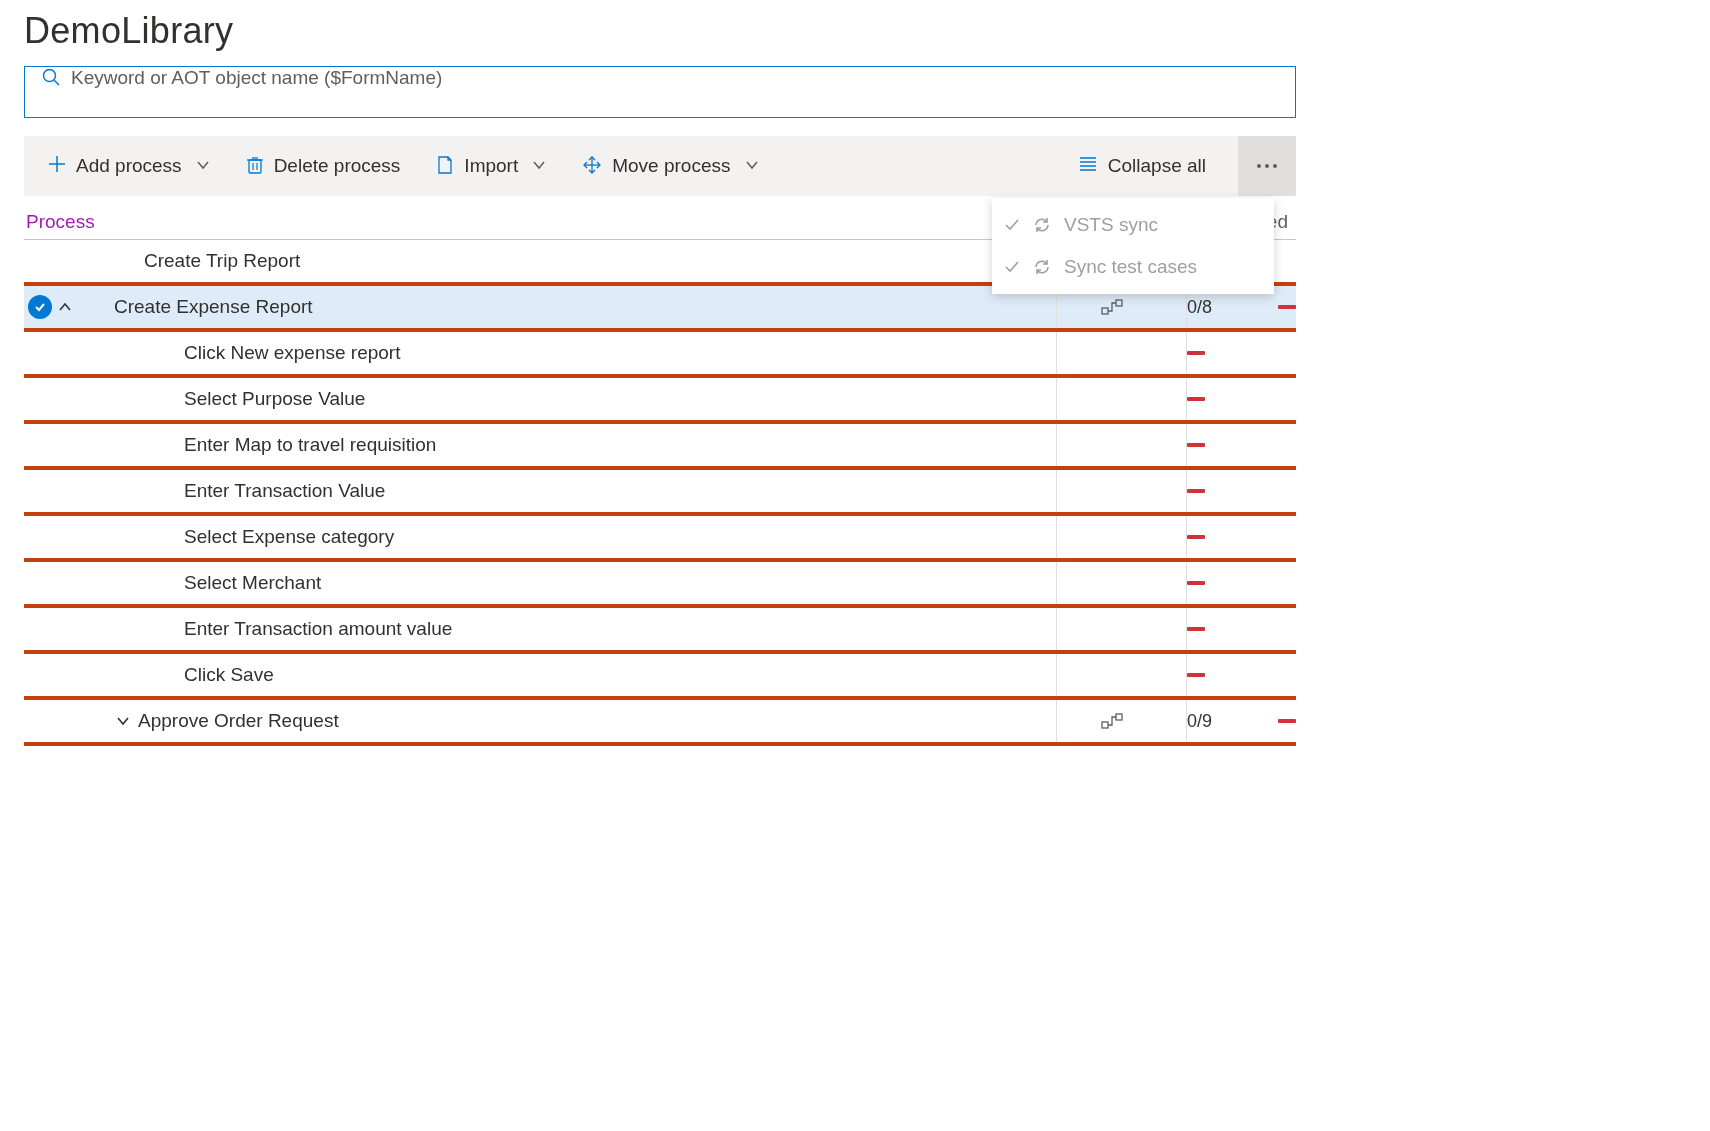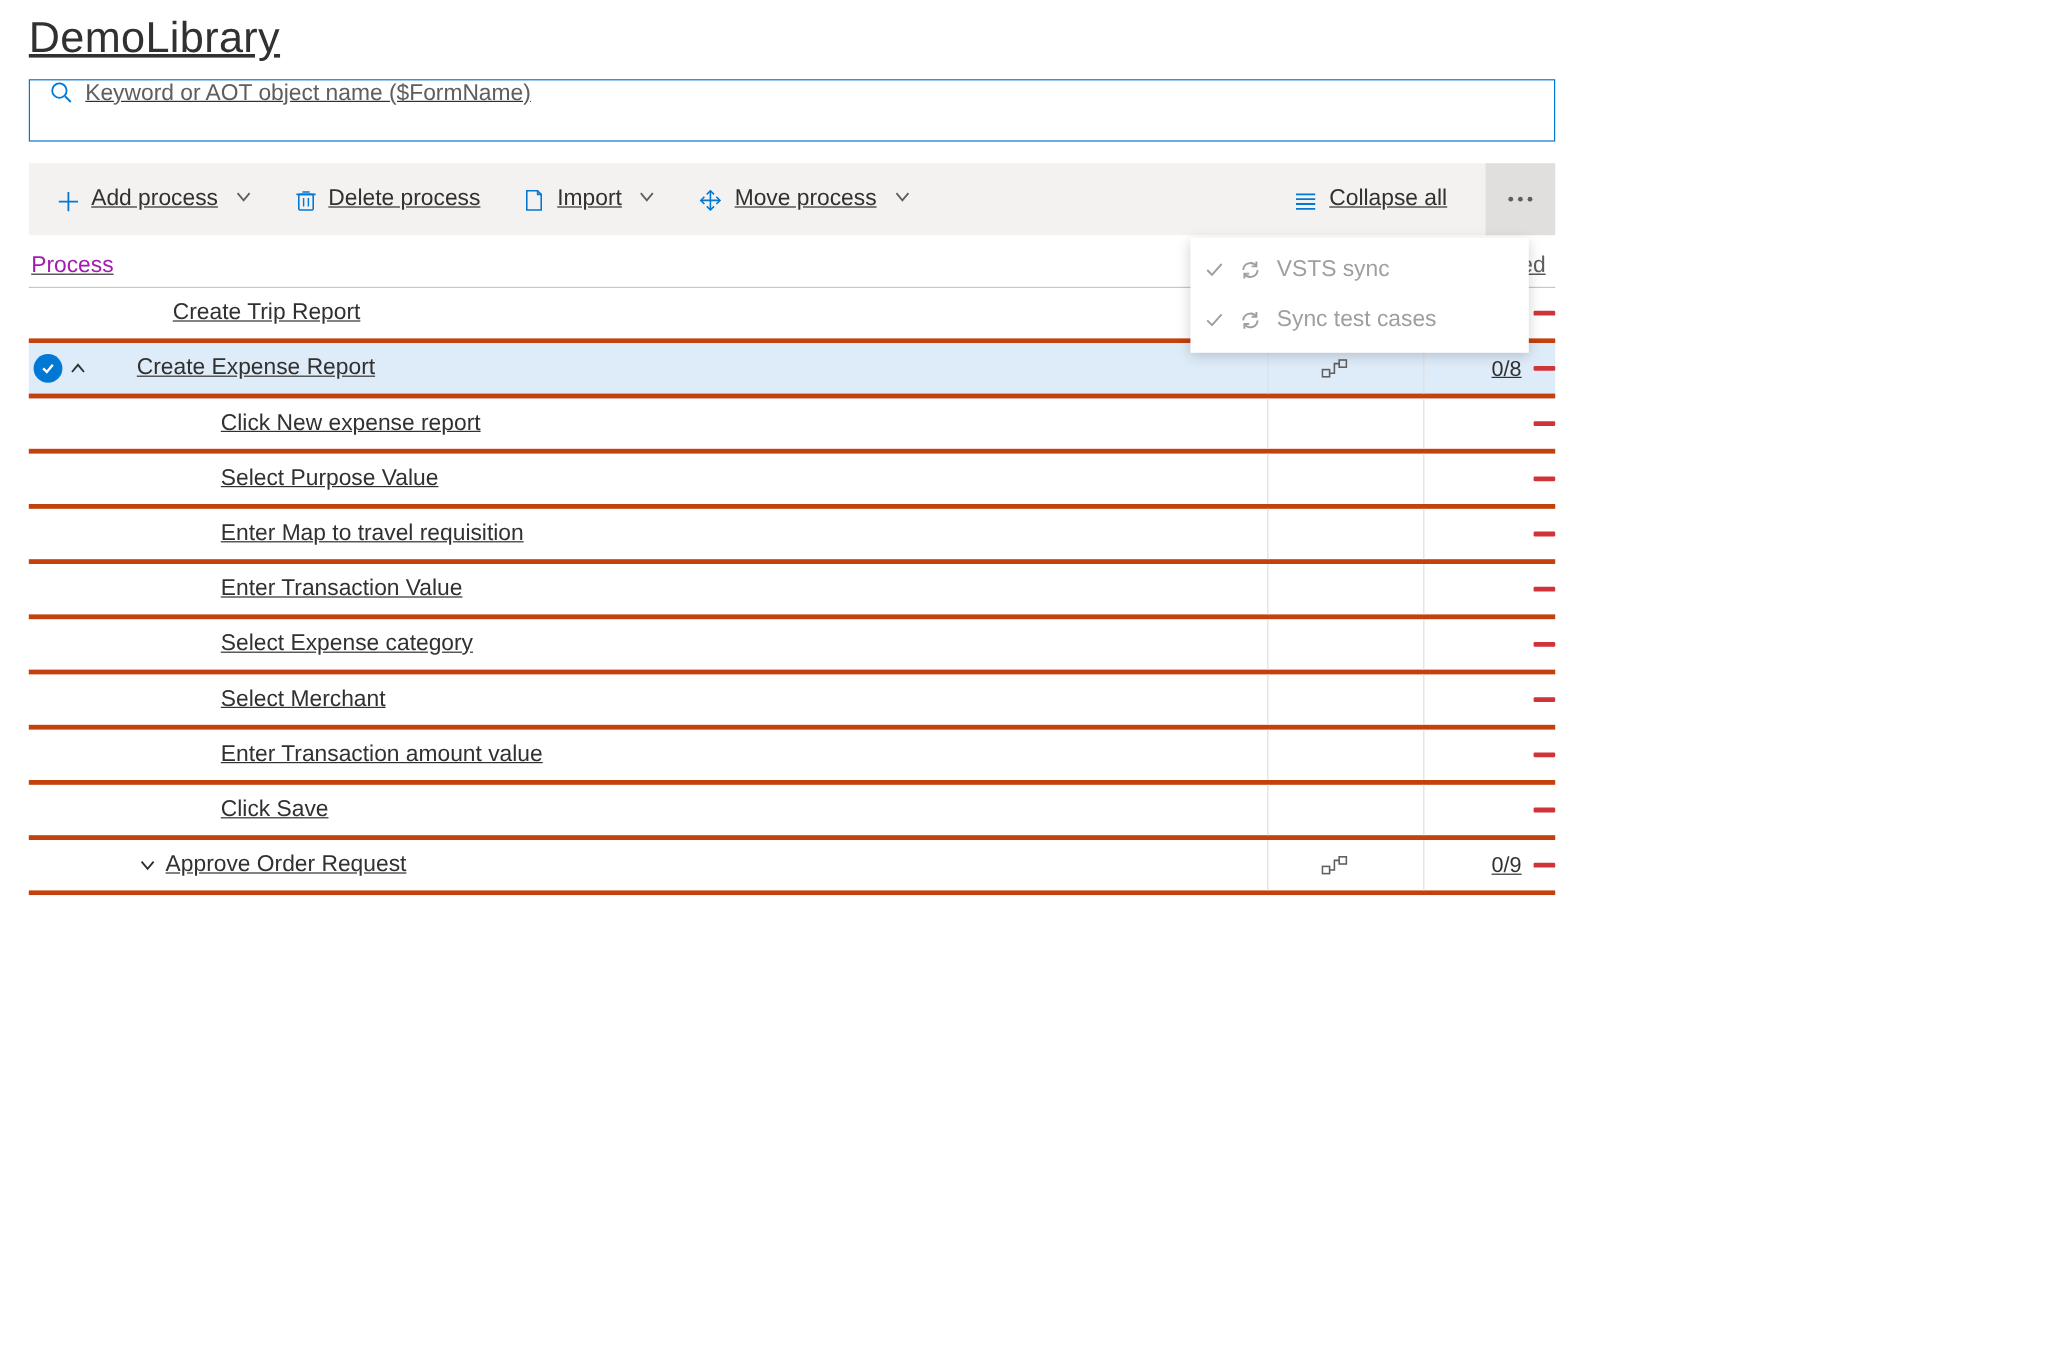--- a/index.html
+++ b/index.html
@@ -5,21 +5,20 @@
   * { box-sizing: border-box; margin: 0; padding: 0; }
   body {
     font-family: "Segoe UI", -apple-system, BlinkMacSystemFont, sans-serif;
     background: #fff;
     color: #323130;
     font-size: 14px;
   }
   .container {
     padding: 10px 24px 0 24px;
     width: 1320px;
-    text-decoration: underline;
   }
   .page-title {
     font-size: 36px;
     font-weight: 300;
     color: #323130;
     margin-bottom: 14px;
     letter-spacing: 0.3px;
   }
   .search-wrap {
     border: 1px solid #0078d4;
@@ -44,21 +43,21 @@
     background: #f3f2f1;
     height: 60px;
     display: flex;
     align-items: center;
     padding: 0 20px;
     gap: 28px;
     position: relative;
   }
   .tool-btn {
     display: flex;
-    align-items: flex-end;
+    align-items: flex-start;
     gap: 10px;
     font-size: 19px;
     color: #323130;
     cursor: pointer;
     padding: 6px 4px;
   }
   .tool-btn .icon { color: #0078d4; display:flex; align-items:center; }
   .tool-btn .chev { margin-left: 4px; color: #605e5c; }
   .toolbar-spacer { flex: 1; }
   .tool-more {
@@ -146,21 +145,21 @@
     display:flex;
     align-items:center;
     justify-content:center;
     border-left: 1px solid #e1dfdd;
     height: 100%;
   }
   .cell-count {
     width: 110px;
     display:flex;
     align-items:center;
-    justify-content:flex-end;
+    justify-content:space-between;
     gap: 10px;
     border-left: 1px solid #e1dfdd;
     height: 100%;
     font-size: 18px;
   }
   .minus {
     width: 18px; height: 4px; background: #d13438; border-radius: 1px;
   }
   .chevron {
     display:inline-flex;

